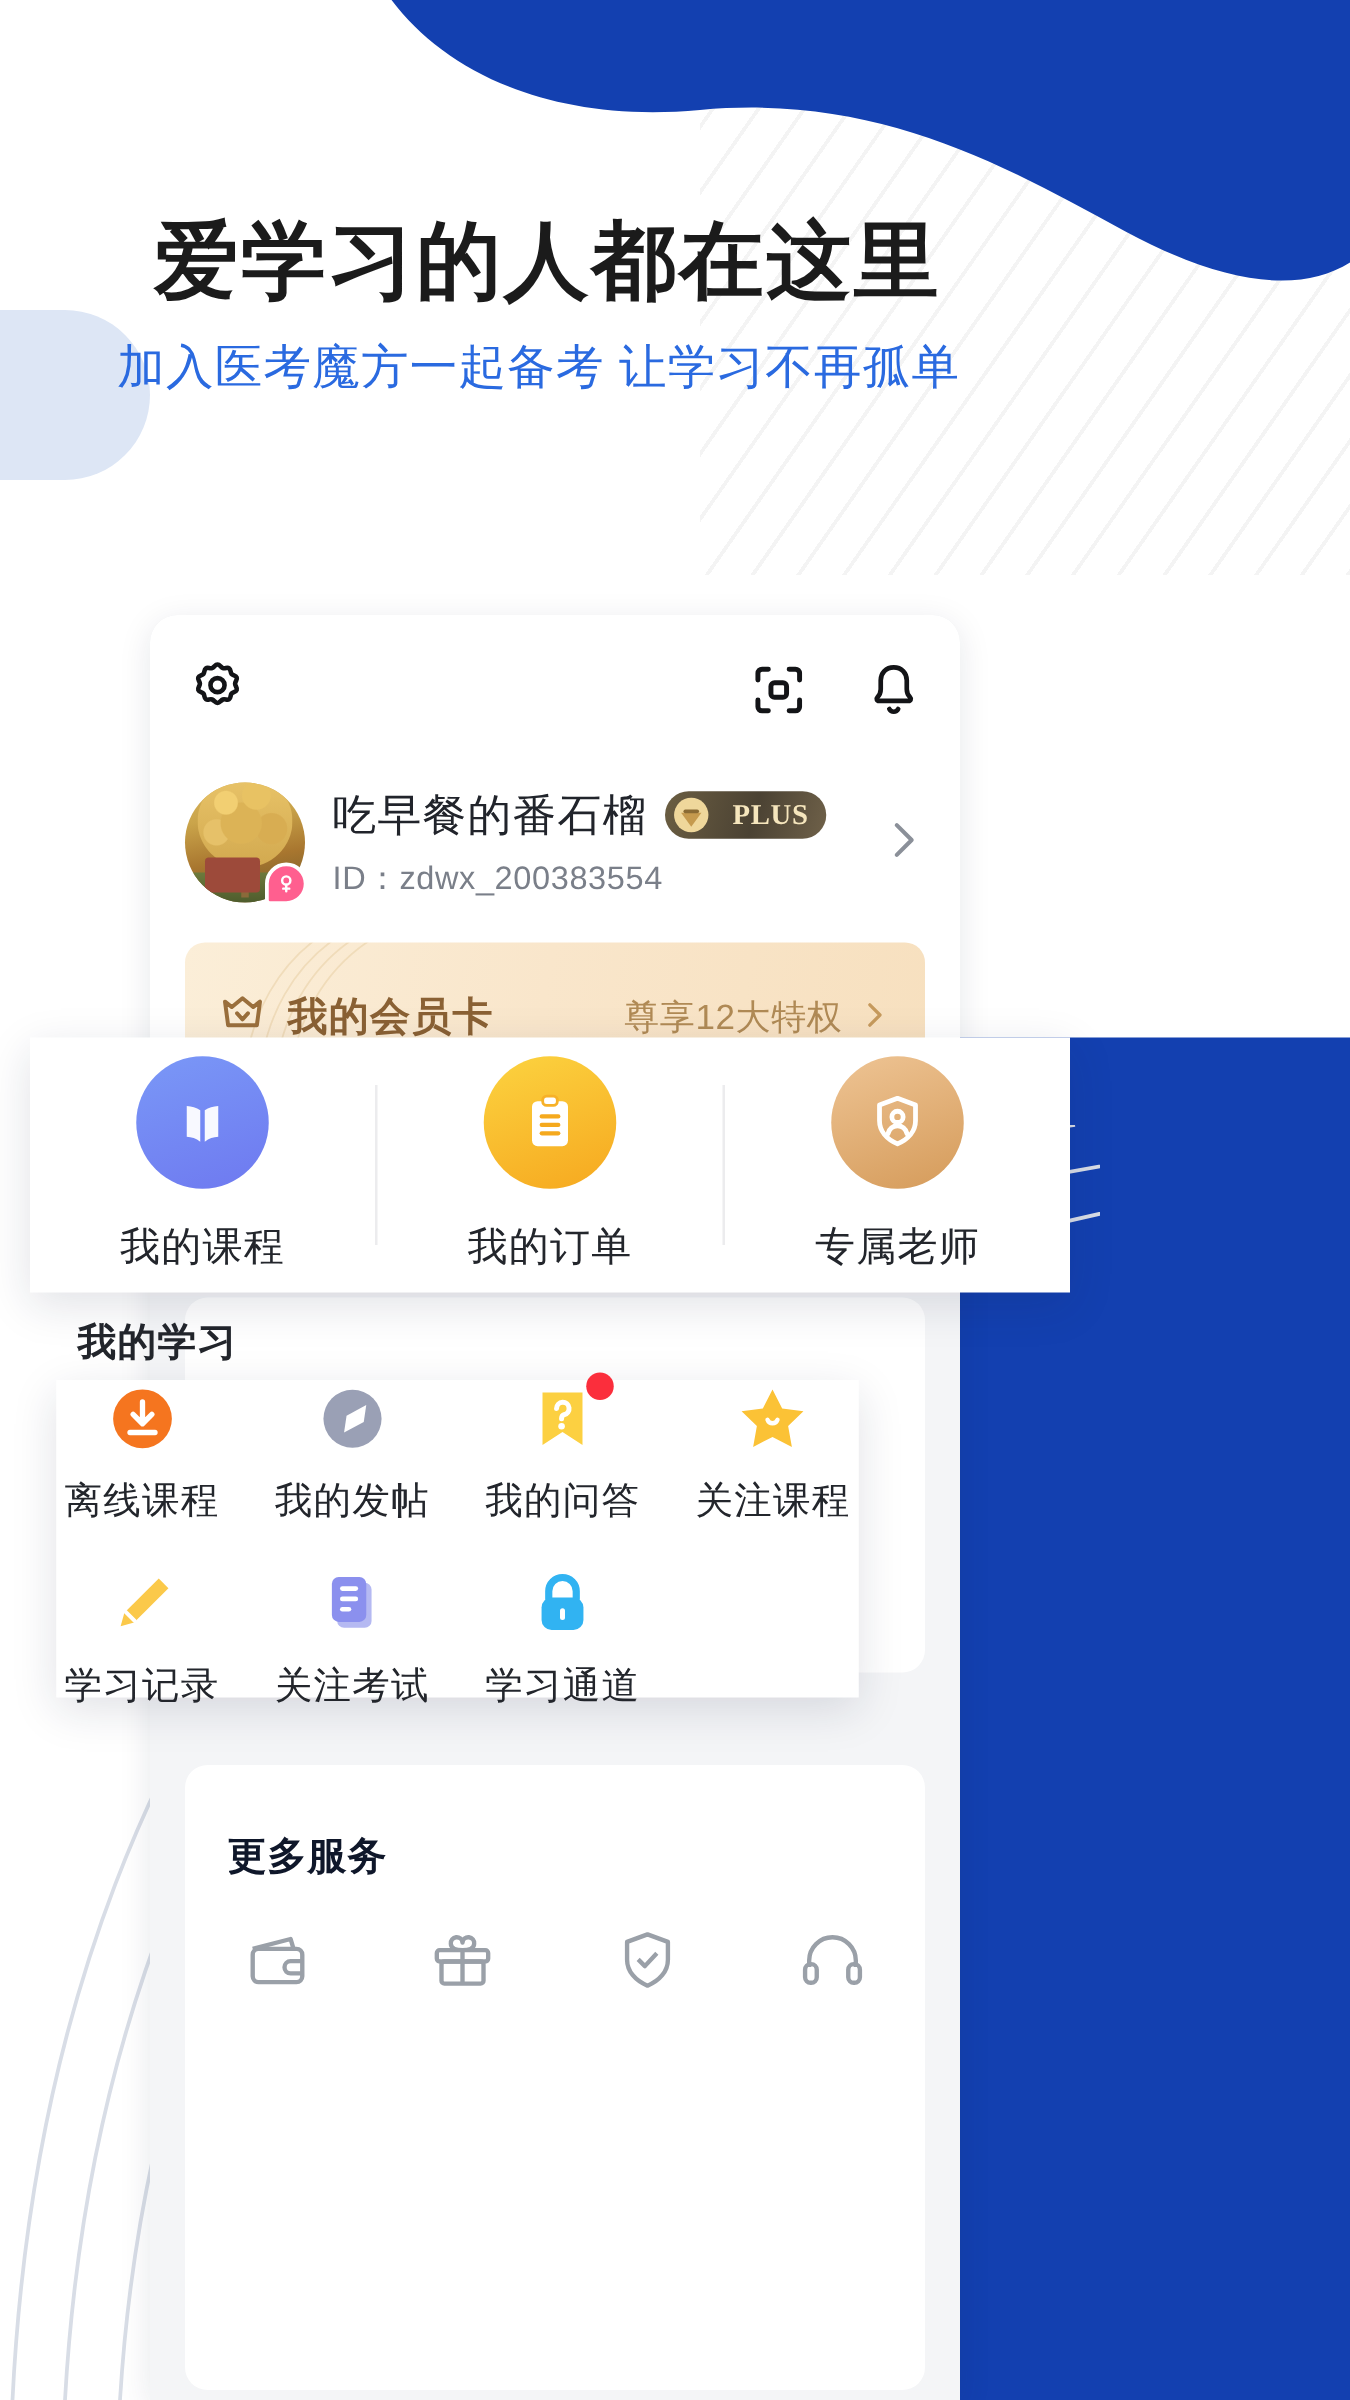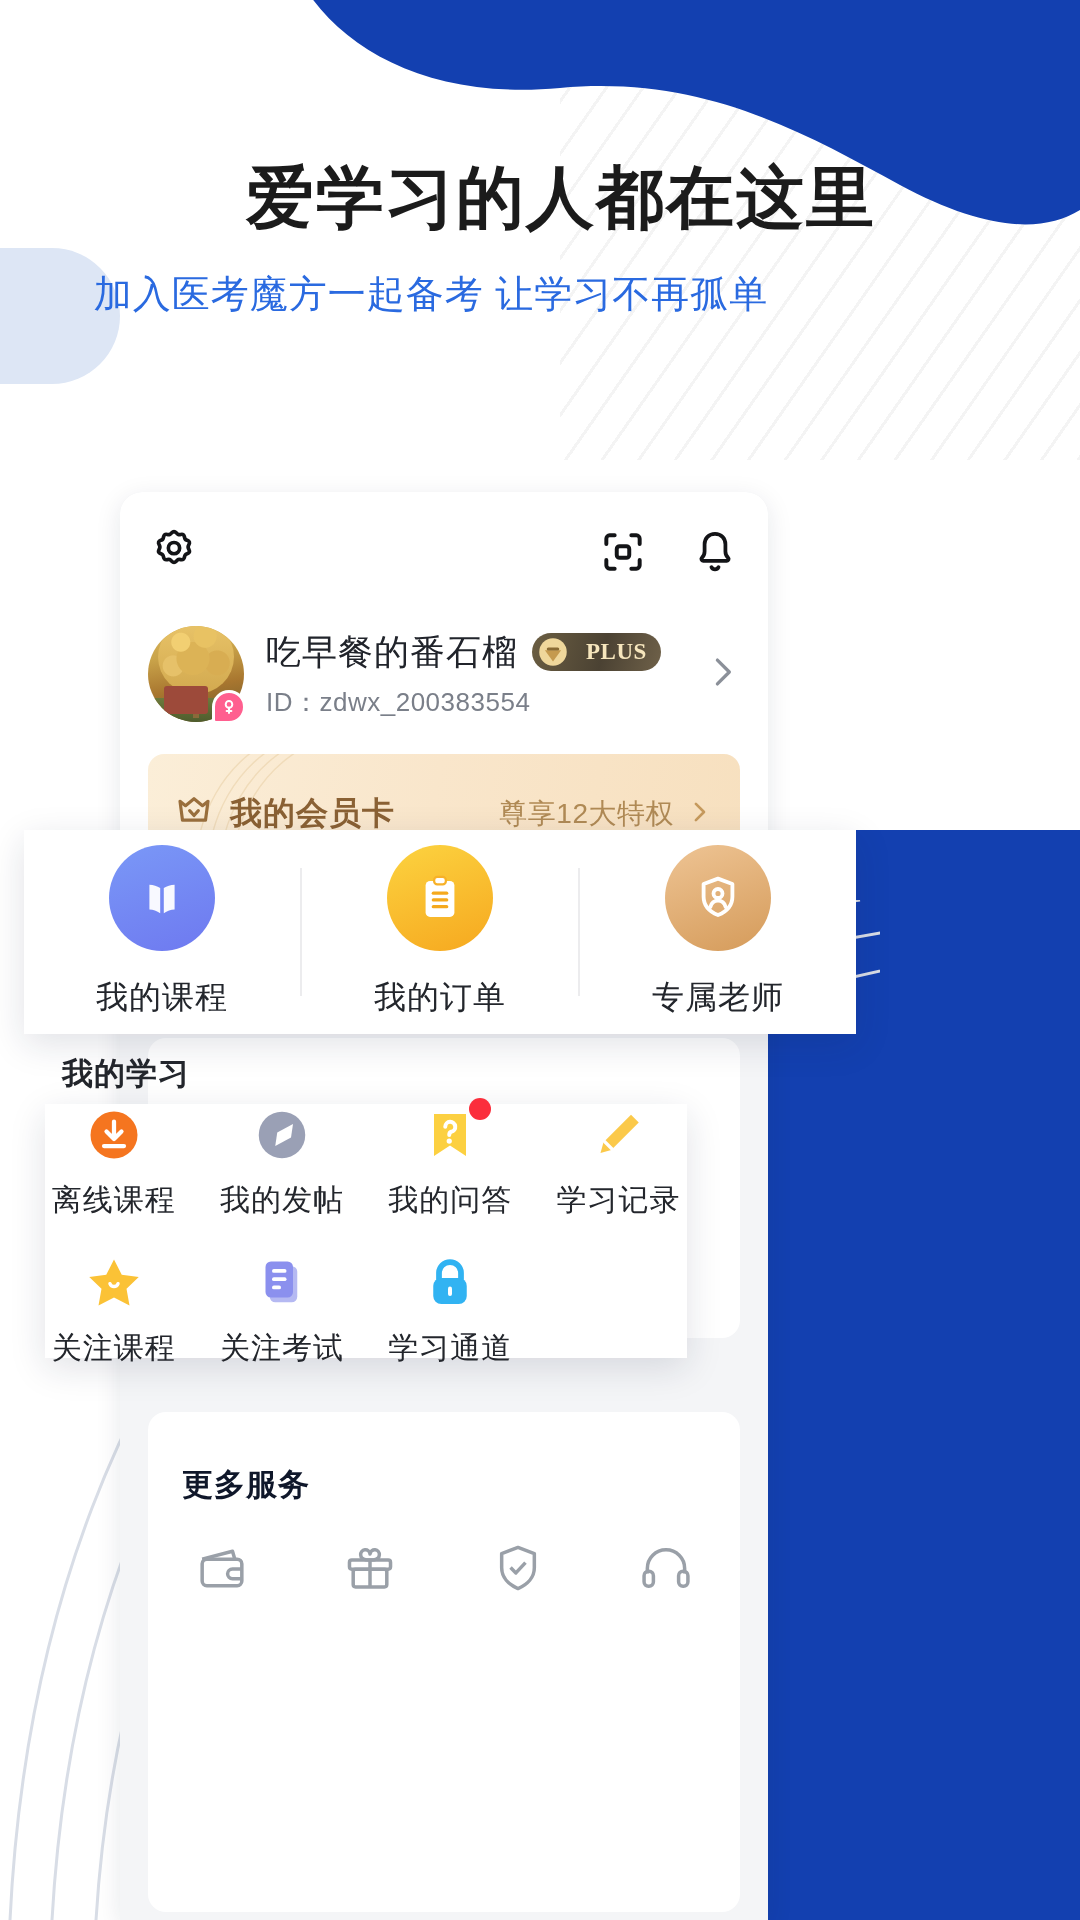--- a/index.html
+++ b/index.html
@@ -19,21 +19,21 @@
     z-index:1;
   }
   .blue-blob{position:absolute;left:0;top:-20px;width:1080px;height:330px;z-index:2;}
   .lightcircle{
     position:absolute;left:-96px;top:248px;width:216px;height:136px;
     background:#dde6f5;border-radius:0 120px 120px 0;z-index:1;
   }
 
   
   .headline{
-    position:absolute;left:0;top:160px;width:876px;text-align:right;z-index:6;
+    position:absolute;left:0;top:172px;width:876px;text-align:center;z-index:6;
     font-size:68px;line-height:1.1;font-weight:700;color:#1b1b1b;letter-spacing:2px;
   }
   .subline{
     position:absolute;left:0;top:272px;width:862px;text-align:center;z-index:6;
     font-size:38px;line-height:1.2;font-weight:500;color:#2a6ae0;letter-spacing:1px;
   }
 
   
   .blue-slab{
     position:absolute;left:760px;top:830px;width:320px;height:1090px;
@@ -420,35 +420,35 @@
           <circle cx="11.7" cy="14.4" r="1.05" fill="#fff"></circle>
         </svg>
         <span class="reddot"></span>
       </span>
       <span class="p8-label">我的问答</span>
     </div>
 
     <div class="p8-cell">
       <span class="p8-icon">
         <svg width="60" height="60" viewBox="0 0 24 24">
+          <path d="M12 2.6l3.1 6.1 6.8.9-4.9 4.7 1.2 6.7L12 17.8 5.8 21l1.2-6.7L2.1 9.6l6.8-.9z" fill="#fbc236"></path>
+          <path d="M10.4 12.3a1.7 1.7 0 0 0 3.2 0" fill="none" stroke="#fff" stroke-width="1.4" stroke-linecap="round"></path>
+        </svg>
+      </span>
+      <span class="p8-label">关注课程</span>
+    </div>
+
+    <div class="p8-cell">
+      <span class="p8-icon">
+        <svg width="60" height="60" viewBox="0 0 24 24">
           <path d="M17.2 3.9l3.1 3.1-11 11-4.3 1.2 1.2-4.3z" fill="#fbc94a"></path>
           <path d="M6.6 14.6l2.9 2.9" stroke="#fff" stroke-width="1.3" stroke-linecap="round"></path>
         </svg>
       </span>
       <span class="p8-label">学习记录</span>
-    </div>
-
-    <div class="p8-cell">
-      <span class="p8-icon">
-        <svg width="60" height="60" viewBox="0 0 24 24">
-          <path d="M12 2.6l3.1 6.1 6.8.9-4.9 4.7 1.2 6.7L12 17.8 5.8 21l1.2-6.7L2.1 9.6l6.8-.9z" fill="#fbc236"></path>
-          <path d="M10.4 12.3a1.7 1.7 0 0 0 3.2 0" fill="none" stroke="#fff" stroke-width="1.4" stroke-linecap="round"></path>
-        </svg>
-      </span>
-      <span class="p8-label">关注课程</span>
     </div>
 
     <div class="p8-cell">
       <span class="p8-icon">
         <svg width="60" height="60" viewBox="0 0 24 24">
           <rect x="7.1" y="5.3" width="11" height="14.4" rx="2.2" fill="#b5b9f2"></rect>
           <rect x="5.4" y="3.4" width="11" height="14.4" rx="2.2" fill="#8b90ee"></rect>
           <g fill="#fff">
             <rect x="8" y="6.4" width="5.8" height="1.5" rx=".75"></rect>
             <rect x="8" y="9.7" width="5.8" height="1.5" rx=".75"></rect>

